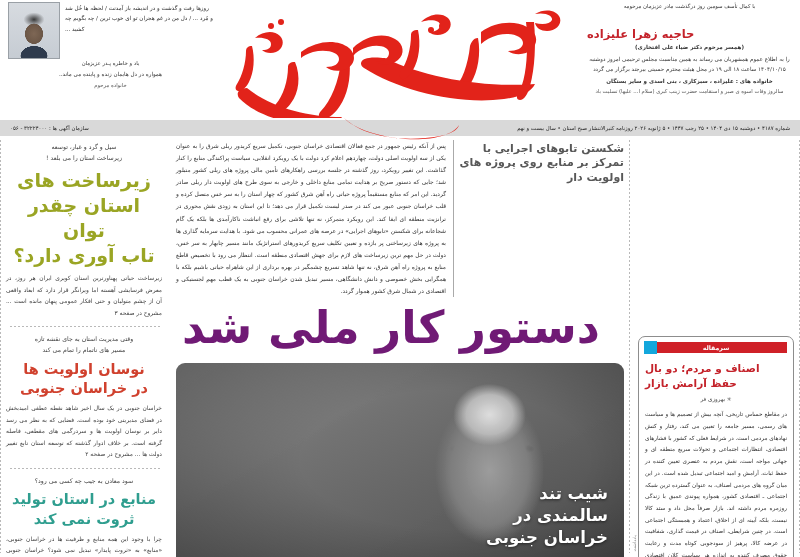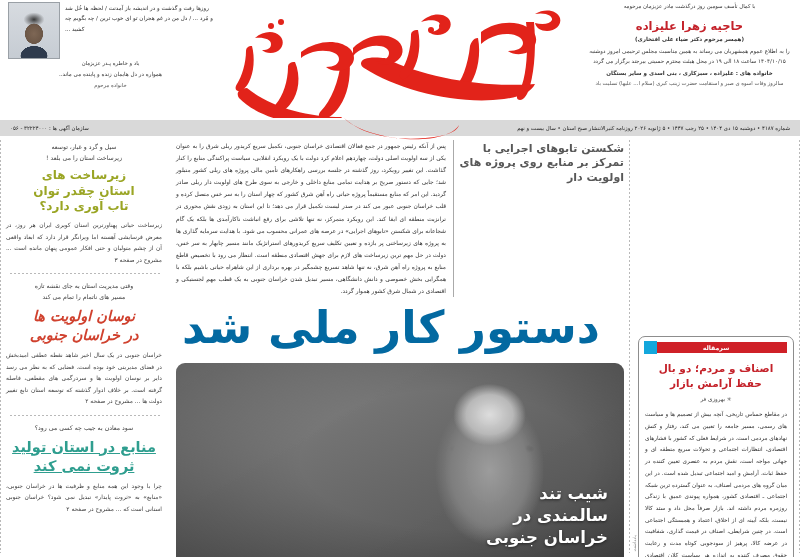--- a/index.html
+++ b/index.html
@@ -26,22 +26,22 @@
     background:
       radial-gradient(ellipse 16px 18px at 50% 56%, #7e6755 0%, #6b5646 55%, rgba(107,86,70,0) 58%),
       radial-gradient(ellipse 22px 16px at 50% 96%, #2f3b4d 0%, #2f3b4d 60%, rgba(47,59,77,0) 62%),
       radial-gradient(ellipse 15px 10px at 50% 30%, #3a3a3a 0%, rgba(58,58,58,0) 70%),
       linear-gradient(#d7dbe0,#c6ccd3);
     background-repeat:no-repeat;
   }
   .obit-poem{flex:1;text-align:left;font-size:5.6px;line-height:1.85;color:#2b2b2b;
              padding-top:1px;letter-spacing:.1px;}
   .obit-lead{width:100%;text-align:center;font-size:5.4px;color:#333;line-height:1.7;}
-  .obit-name{width:100%;text-align:center;font-weight:bold;font-size:11.5px;
-             color:#0f7b3c;margin-top:8px;letter-spacing:.2px;}
+  .obit-name{width:100%;text-align:left;font-weight:bold;font-size:11.5px;
+             color:#0f7b3c;margin-top:16px;letter-spacing:.2px;}
   .obit-name.red{color:#c4222a;}
   .obit-sub{width:100%;text-align:center;font-size:5.6px;color:#333;line-height:1.75;margin-top:2px;}
   .obit-foot{width:100%;text-align:center;font-size:5.3px;color:#555;margin-top:2px;}
 
   
   .logo-wrap{position:absolute;left:50%;top:-4px;transform:translateX(-50%);
              width:330px;height:122px;display:flex;align-items:center;justify-content:center;}
   .logo-wrap svg{width:330px;height:122px;}
 
   
@@ -59,38 +59,38 @@
   .col-left{width:170px;position:relative;box-sizing:border-box;padding:4px 6px 0 8px;}
 
   .vdots{position:absolute;top:4px;bottom:4px;width:1px;
          background-image:linear-gradient(to bottom,#b9b9b9 50%,transparent 0);
          background-size:1px 4px;}
 
   
   .side-card{margin-bottom:6px;}
   .side-kicker{font-size:6.2px;line-height:1.75;color:#3d3d3d;text-align:center;margin-bottom:4px;}
   .side-head{font-weight:bold;text-align:center;line-height:1.32;letter-spacing:-.2px;}
-  .side-head.olive{color:#9aa524;font-size:12px;}
-  .side-head.red{color:#d0412e;font-size:14.5px;font-style:italic;}
+  .side-head.olive{color:#9aa524;font-size:19px;}
+  .side-head.red{color:#d0412e;font-size:14.5px;}
   .side-head.teal{color:#2f9e8f;font-size:14.5px;}
   .side-body{font-size:5.9px;line-height:1.95;color:#3a3a3a;text-align:justify;margin-top:5px;
              direction:rtl;}
   .hdots{height:1px;margin:7px 2px;
          background-image:linear-gradient(to left,#b9b9b9 50%,transparent 0);
          background-size:4px 1px;}
 
   
   .kicker-row{display:flex;align-items:flex-start;}
   .kicker-text{font-weight:bold;font-size:11px;color:#585858;line-height:1.3;flex:none;
                padding-top:2px;}
   .lead-col{flex:1;font-size:5.9px;line-height:2.05;color:#2e2e2e;text-align:justify;
             border-right:1px solid #aaa;padding-right:7px;}
   .main-head{margin-top:6px;padding-left:6px;text-align:left;direction:rtl;}
   .main-head .l1{font-weight:bold;font-size:45px;line-height:1.08;color:#3a3a3a;letter-spacing:-1px;}
-  .main-head .l2{font-weight:bold;font-size:45px;line-height:1.1;color:#0369a1;letter-spacing:-1px;}
+  .main-head .l2{font-weight:bold;font-size:45px;line-height:1.1;color:#701a75;letter-spacing:-1px;}
 
   .photo-card{position:relative;margin-top:10px;width:100%;height:215px;border-radius:9px;
               overflow:hidden;}
   .photo-img{position:absolute;inset:0;
     background:
       radial-gradient(ellipse 52px 44px at 70% 24%, #d9d9d9 0%, #b5b5b5 45%, rgba(181,181,181,0) 70%),
       radial-gradient(ellipse 70px 96px at 70% 50%, #9b9b9b 0%, #7e7e7e 55%, rgba(126,126,126,0) 78%),
       radial-gradient(ellipse 12px 6px at 63% 40%, #2b2b2b 0%, rgba(43,43,43,0) 75%),
       radial-gradient(ellipse 12px 6px at 78% 40%, #2b2b2b 0%, rgba(43,43,43,0) 75%),
       radial-gradient(ellipse 34px 26px at 70% 74%, #6a6a6a 0%, rgba(106,106,106,0) 72%),
@@ -105,21 +105,21 @@
               font-weight:bold;font-size:16.5px;line-height:1.35;
               text-shadow:0 1px 3px rgba(0,0,0,.55);}
 
   
   .edit-box{position:relative;border:1px solid #8d8d8d;border-radius:7px;padding:5px 6px 7px 6px;
             background:#fff;box-sizing:border-box;}
   .edit-bar{position:relative;height:11px;background:#cf2027;display:flex;align-items:center;
             justify-content:center;}
   .edit-bar .sq{position:absolute;left:-1px;top:-1px;width:13px;height:13px;background:#13a7dc;}
   .edit-bar .lbl{color:#fff;font-weight:bold;font-size:6.2px;letter-spacing:.3px;}
-  .edit-title{margin-top:8px;text-align:center;font-weight:bold;font-size:10.5px;color:#c4222a;
+  .edit-title{margin-top:8px;text-align:left;font-weight:bold;font-size:10.5px;color:#c4222a;
               line-height:1.4;}
   .edit-author{margin-top:6px;text-align:center;font-size:5.6px;color:#444;}
   .edit-body{margin-top:7px;font-size:5.7px;line-height:2.05;color:#333;text-align:justify;}
 
   .side-rot{position:absolute;left:2px;bottom:6px;font-size:4.6px;color:#8a8a8a;
             writing-mode:vertical-rl;transform:rotate(180deg);}
 </style>
 </head>
 <body>
 
@@ -234,21 +234,21 @@
         <div class="side-kicker" style="white-space:pre-line;">وقتی مدیریت استان به جای نقشه تازه
 مسیر های ناتمام را تمام می کند</div>
         <div class="side-head red" style="white-space:pre-line;">نوسان اولویت ها
 در خراسان جنوبی</div>
         <div class="side-body">خراسان جنوبی در یک سال اخیر شاهد نقطه عطفی امیدبخش در فضای مدیریتی خود بوده است. فضایی که به نظر می رسد دایر بر نوسان اولویت ها و سردرگمی های مقطعی، فاصله گرفته است. بر خلاف ادوار گذشته که توسعه استان تابع تغییر دولت ها ... مشروح در صفحه ۲</div>
       </div>
       <div class="hdots"></div>
 
       <div class="side-card">
         <div class="side-kicker" style="white-space:pre-line;">سود معادن به جیب چه کسی می رود؟</div>
-        <div class="side-head teal" style="white-space:pre-line;text-decoration:underline;">منابع در استان تولید
+        <div class="side-head teal" style="white-space:pre-line;">منابع در استان تولید
 ثروت نمی کند</div>
         <div class="side-body">چرا با وجود این همه منابع و ظرفیت ها در خراسان جنوبی، «منابع» به «ثروت پایدار» تبدیل نمی شود؟ خراسان جنوبی استانی است که ... مشروح در صفحه ۲</div>
       </div>
 
       <div class="vdots" style="left:0;"></div>
     </div>
 
   </div>
 </div>
 

